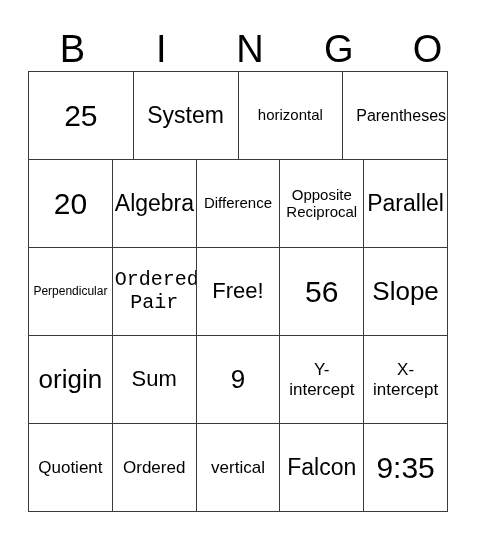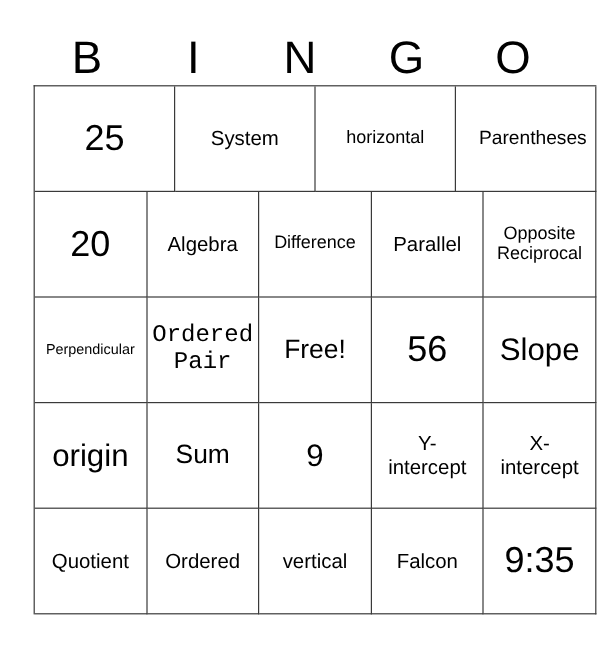--- a/index.html
+++ b/index.html
@@ -30,21 +30,21 @@
     flex: 1 1 0;
     text-align: center;
     font-size: 38px;
     line-height: 44px;
     font-weight: 400;
     letter-spacing: 0px;
     color: #000000;
     user-select: none;
   }
   .grid {
-    width: 469px;
+    width: 420px;
     border-top: 1px solid #3a3a3a;
     border-left: 1px solid #3a3a3a;
     box-sizing: border-box;
   }
   .grid-row {
     display: flex;
     width: 100%;
   }
   .cell {
     flex: 1 1 0;
@@ -64,21 +64,21 @@
     display: block;
     width: 100%;
     line-height: 1.12;
     color: #000000;
     white-space: pre-line;
   }
   
   .fs-xxl { font-size: 22px; }
   .fs-xl  { font-size: 30px; }
   .fs-lg  { font-size: 26px; }
-  .fs-md  { font-size: 17px; }
+  .fs-md  { font-size: 23px; }
   .fs-sm  { font-size: 20px; font-family: Liberation Mono, monospace; }
   .fs-xs  { font-size: 17px; }
   .fs-xxs { font-size: 15px; }
   .fs-3xs { font-size: 16px; margin-left: 12px; }
   .fs-4xs { font-size: 12px; }
 </style>
 </head>
 <body>
 
 <div class="card">
@@ -112,25 +112,25 @@
       <div class="cell">
           <span class="cell-text fs-xl">20</span>
         </div>
       <div class="cell">
           <span class="cell-text fs-md">Algebra</span>
         </div>
       <div class="cell">
           <span class="cell-text fs-xxs">Difference</span>
         </div>
       <div class="cell">
-          <span class="cell-text fs-md">Parallel</span>
+          <span class="cell-text fs-xxs">Opposite
+Reciprocal</span>
         </div>
       <div class="cell">
-          <span class="cell-text fs-xxs">Opposite
-Reciprocal</span>
+          <span class="cell-text fs-md">Parallel</span>
         </div>
     </div>
 
     <div class="grid-row">
       <div class="cell">
           <span class="cell-text fs-4xs">Perpendicular</span>
         </div>
       <div class="cell">
           <span class="cell-text fs-sm">Ordered
 Pair</span>

